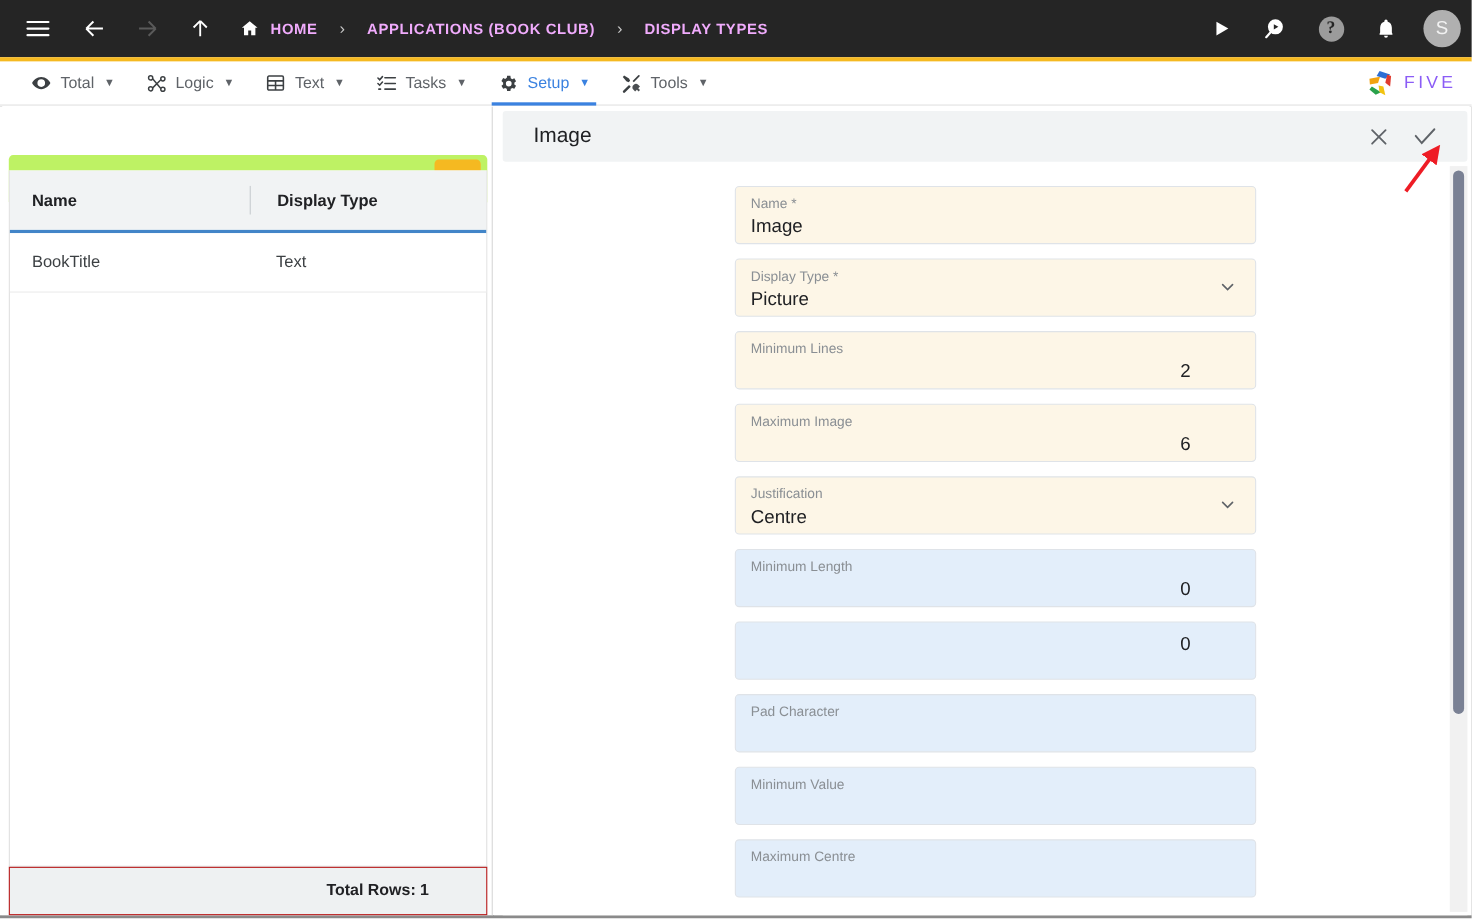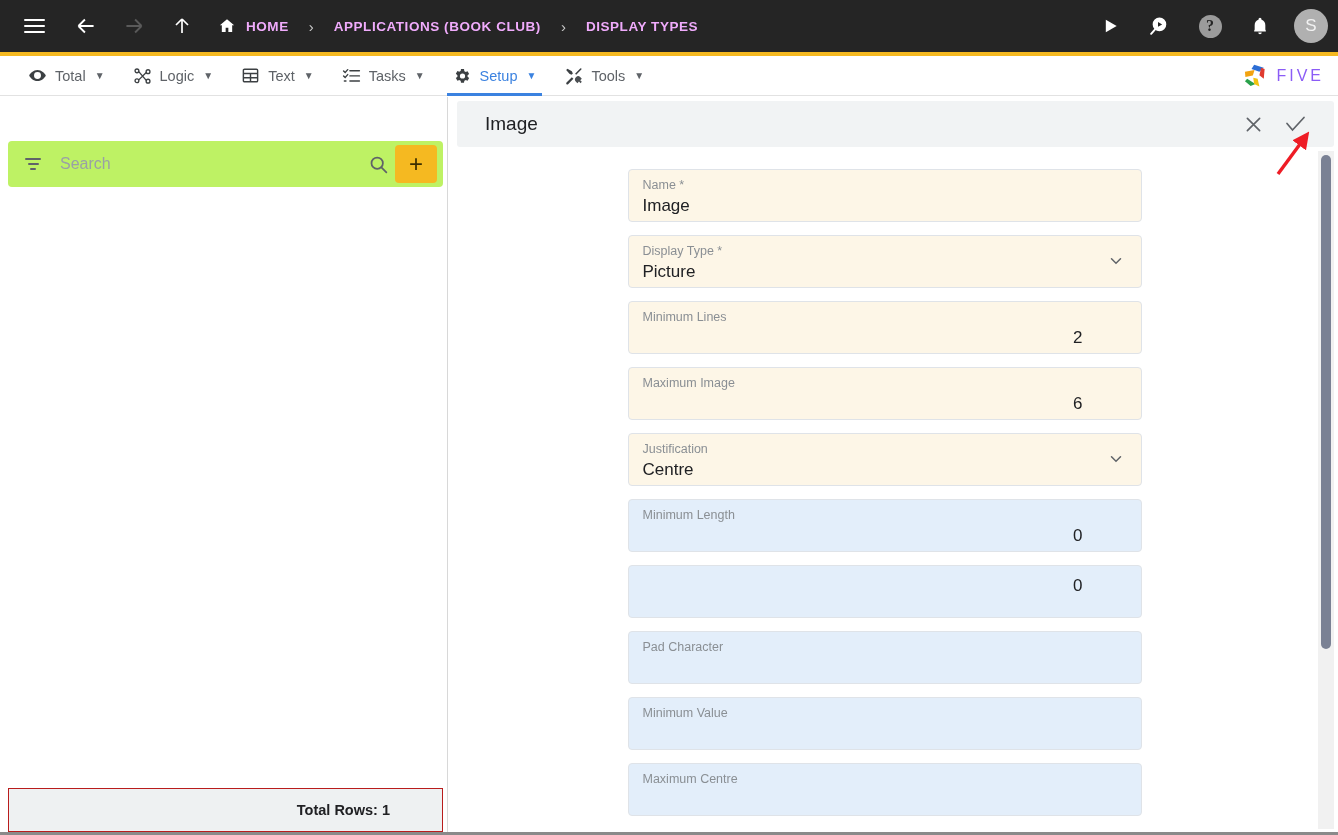--- a/index.html
+++ b/index.html
@@ -128,21 +128,21 @@
     width: 42px; height: 42px; display: flex; align-items: center; justify-content: center;
     color: #5f6368; cursor: pointer; background: none; border: none;
   }
   .form-body {
     position: absolute; left: 8px; top: 54px; right: 4px; bottom: 0;
     overflow: hidden; background: #fff;
   }
   .fields { width: 536px; margin: 0 auto; padding-top: 18px; padding-right: 22px; }
   .field {
     position: relative; border: 1px solid #dfe3e8; border-radius: 4px;
-    height: 53px; margin-bottom: 13px; padding: 7px 16px 0 14px;
+    height: 53px; margin-bottom: 13px; padding: 7px 16px 0 14px; margin-left: 40px;
   }
   .field.cream { background: #FDF6E7; }
   .field.blue { background: #E3EEFA; }
   .field .flabel { font-size: 12.5px; color: #8a8f94; line-height: 16px; }
   .field .fvalue { font-size: 17px; color: #202124; line-height: 24px; margin-top: 1px; }
   .field .fvalue.right { text-align: right; padding-right: 42px; }
   .field .chev {
     position: absolute; right: 16px; top: 16px; width: 18px; height: 18px;
     color: #5f6368;
   }
@@ -325,20 +325,32 @@
       <input class="search-input" type="text" placeholder="Search" style="">
       <span class="search-mag">
         <svg width="21" height="21" viewBox="0 0 24 24" fill="none" stroke="currentColor" stroke-width="2">
           <circle cx="10.5" cy="10.5" r="6.5"></circle>
             <path d="M15.3 15.3 21 21" stroke-linecap="round"></path>
         </svg>
       </span>
       <button class="add-btn">+</button>
     </div>
 
+    <div class="grid-wrap">
+      <div class="grid-head">
+        <span class="cell cell-name">Name</span>
+        <span class="sep"></span>
+        <span class="cell cell-type">Display Type</span>
+      </div>
+      <div class="grid-row">
+        <span class="cell cell-name">BookTitle</span>
+        <span class="sep" style="background:transparent;"></span>
+        <span class="cell cell-type">Text</span>
+      </div>
+    </div>
 
     <div class="grid-foot">
       <span>Total Rows: 1</span>
     </div>
   </div>
 
   <div class="formpanel">
 
     <div class="form-header">
       <span class="form-title">Image</span>

